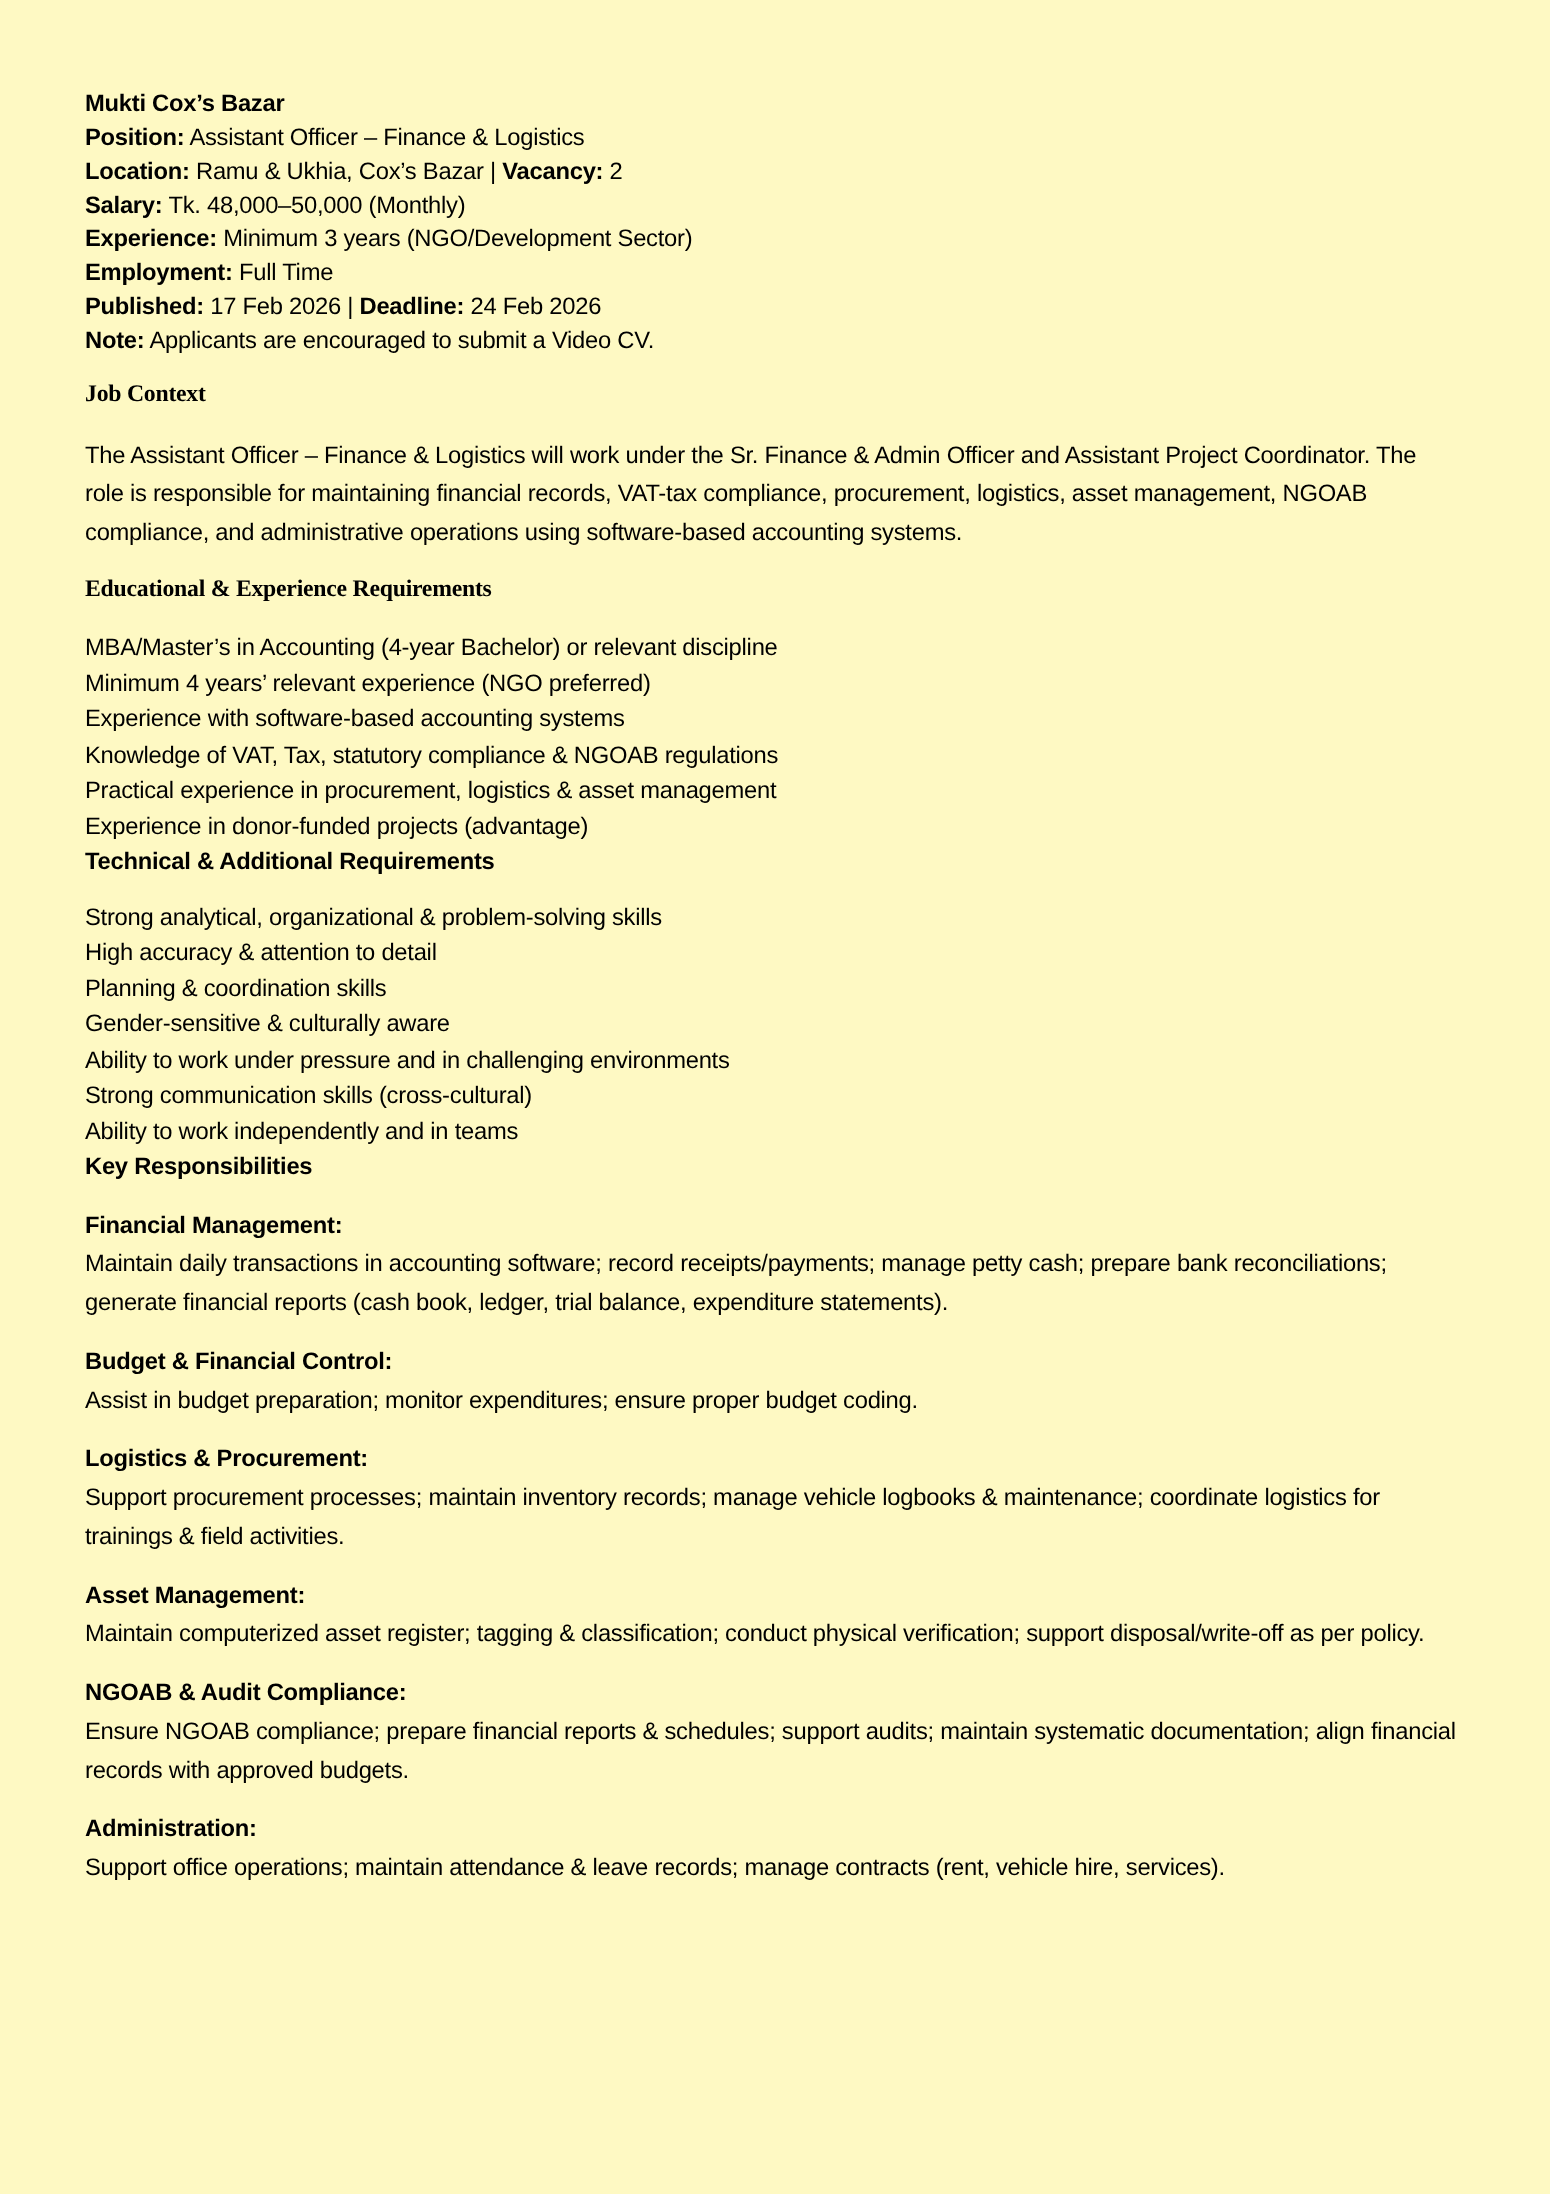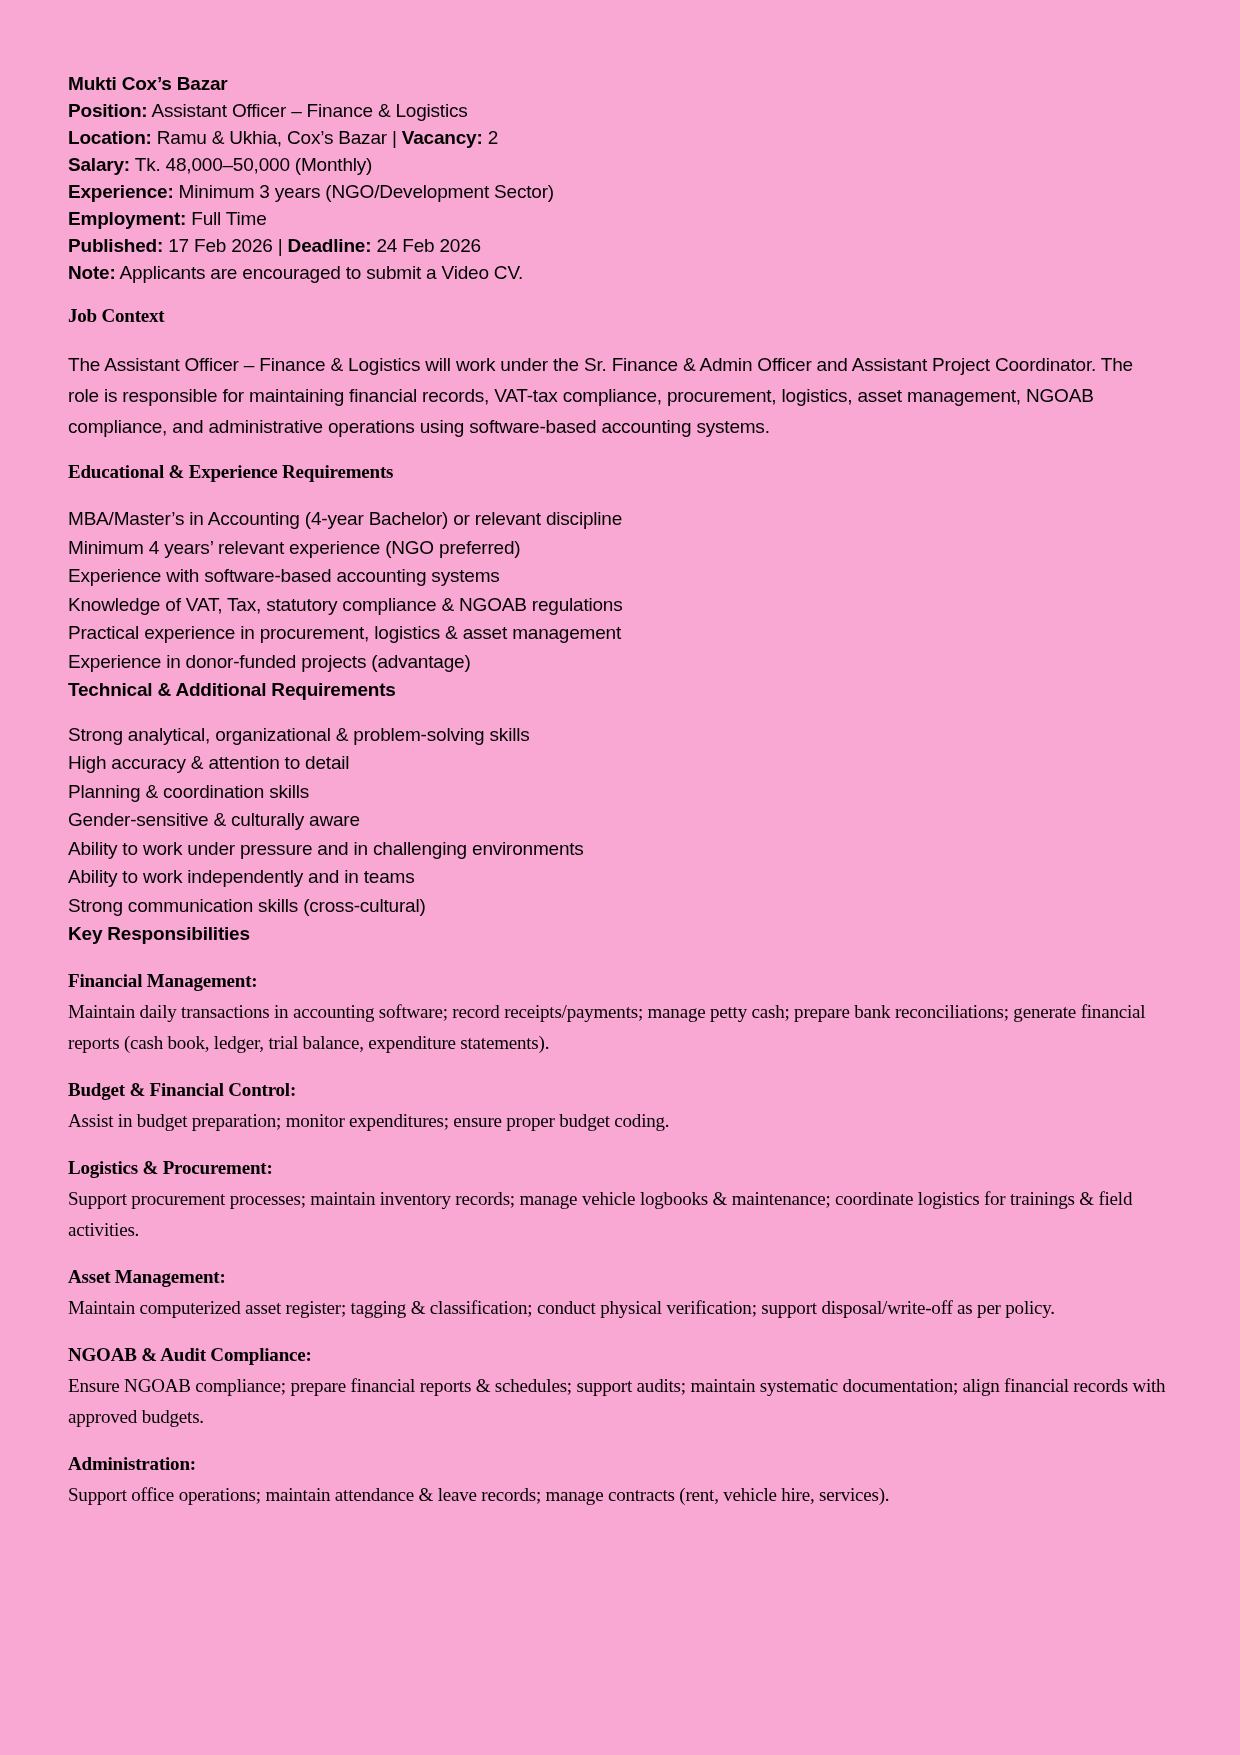--- a/index.html
+++ b/index.html
@@ -1,34 +1,34 @@
 <!DOCTYPE html>
 <html><head>
 <meta charset="utf-8">
 <style>
   html, body { margin: 0; padding: 0; background: #ffffff; }
   .page {
     width: 1240px;
     height: 1755px;
     box-sizing: border-box;
     padding: 70px 68px 40px 68px;
-    background: #f9a8d4;
+    background: #fef9c3;
     color: #000000;
     font-family: "Liberation Sans", sans-serif;
     font-size: 19px;
     letter-spacing: -0.2px;
     overflow: hidden;
   }
   .bold { font-weight: bold; }
   .meta-block { line-height: 27px; margin-bottom: 16px; }
   .doc-title { font-weight: bold; }
   .heading { font-weight: bold; line-height: 27px; margin: 0 0 20px 0; font-family: Liberation Serif, serif; }
   .para { line-height: 31px; margin: 0 12px 16px 0; }
   .linelist { line-height: 28.5px; margin: 0 0 16px 0; }
-  .resp { line-height: 31px; margin: 0 0 16px 0; font-family: Liberation Serif, serif; }
+  .resp { line-height: 31px; margin: 0 0 16px 0; }
   .resp-title { font-weight: bold; }
 </style>
 </head>
 <body>
 
 <div class="page">
 
   <div class="meta-block">
     <div class="doc-title">Mukti Cox’s Bazar</div>
     <div class="meta-line"><span class="bold">Position:</span><span> Assistant Officer – Finance &amp; Logistics</span></div>
@@ -53,22 +53,22 @@
     <div>Experience in donor-funded projects (advantage)</div>
     <div class="bold">Technical &amp; Additional Requirements</div>
   </div>
 
   <div class="linelist">
     <div>Strong analytical, organizational &amp; problem-solving skills</div>
     <div>High accuracy &amp; attention to detail</div>
     <div>Planning &amp; coordination skills</div>
     <div>Gender-sensitive &amp; culturally aware</div>
     <div>Ability to work under pressure and in challenging environments</div>
+    <div>Strong communication skills (cross-cultural)</div>
     <div>Ability to work independently and in teams</div>
-    <div>Strong communication skills (cross-cultural)</div>
     <div class="bold">Key Responsibilities</div>
   </div>
 
   <div class="resp">
     <div class="resp-title">Financial Management:</div>
     <div>Maintain daily transactions in accounting software; record receipts/payments; manage petty cash; prepare bank reconciliations; generate financial reports (cash book, ledger, trial balance, expenditure statements).</div>
   </div>
 
   <div class="resp">
     <div class="resp-title">Budget &amp; Financial Control:</div>

